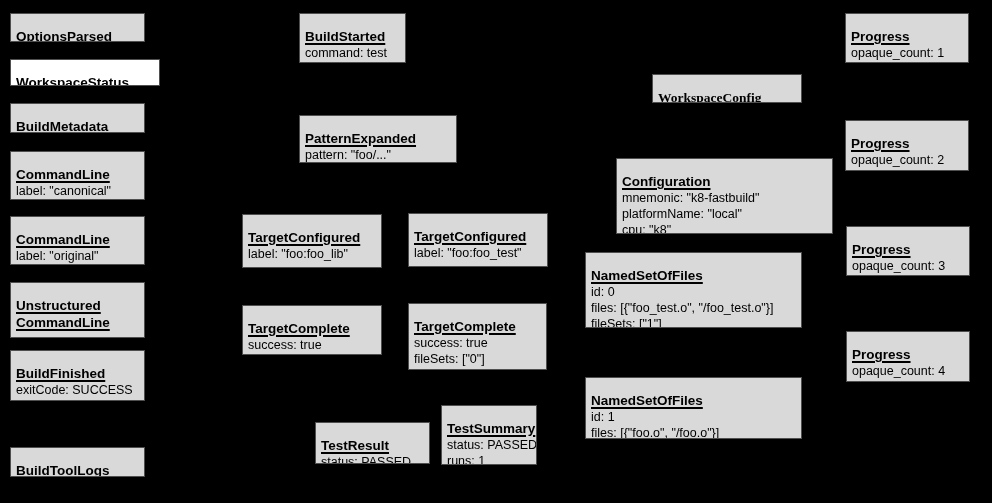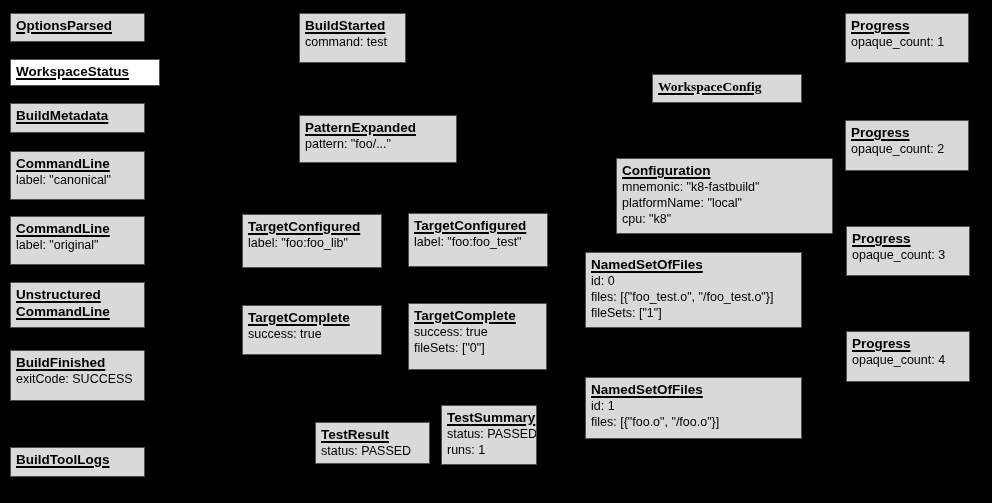--- a/index.html
+++ b/index.html
@@ -14,21 +14,21 @@
     background: #000000;
     overflow: hidden;
     font-family: "Liberation Sans", sans-serif;
   }
   .node {
     position: absolute;
     box-sizing: border-box;
     background: #d9d9d9;
     border: 1px solid #4f4f4f;
     color: #000000;
-    padding: 3px 5px 2px 5px;
+    padding: 14px 5px 2px 5px;
     overflow: hidden;
   }
   .node-title {
     font-weight: bold;
     font-size: 13.5px;
     line-height: 17px;
     text-decoration: underline;
     text-decoration-thickness: 1.5px;
     text-underline-offset: 2px;
     white-space: nowrap;
@@ -53,21 +53,21 @@
       <div class="node-title">BuildMetadata</div>
     </div>
     <div class="node" style="left: 10px; top: 151px; width: 135px; height: 49px; background: rgb(217, 217, 217); border-color: rgb(79, 79, 79);">
       <div class="node-title">CommandLine</div>
       <div class="node-line">label: "canonical"</div>
     </div>
     <div class="node" style="left: 10px; top: 216px; width: 135px; height: 49px; background: rgb(217, 217, 217); border-color: rgb(79, 79, 79);">
       <div class="node-title">CommandLine</div>
       <div class="node-line">label: "original"</div>
     </div>
-    <div class="node" style="left: 10px; top: 282px; width: 135px; height: 46px; background: rgb(217, 217, 217); border-color: rgb(79, 79, 79);">
+    <div class="node" style="left: 10px; top: 282px; width: 135px; height: 56px; background: rgb(217, 217, 217); border-color: rgb(79, 79, 79);">
       <div class="node-title">Unstructured</div>
       <div class="node-title">CommandLine</div>
     </div>
     <div class="node" style="left: 10px; top: 350px; width: 135px; height: 51px; background: rgb(217, 217, 217); border-color: rgb(79, 79, 79);">
       <div class="node-title">BuildFinished</div>
       <div class="node-line">exitCode: SUCCESS</div>
     </div>
     <div class="node" style="left: 10px; top: 447px; width: 135px; height: 30px; background: rgb(217, 217, 217); border-color: rgb(79, 79, 79);">
       <div class="node-title">BuildToolLogs</div>
     </div>

